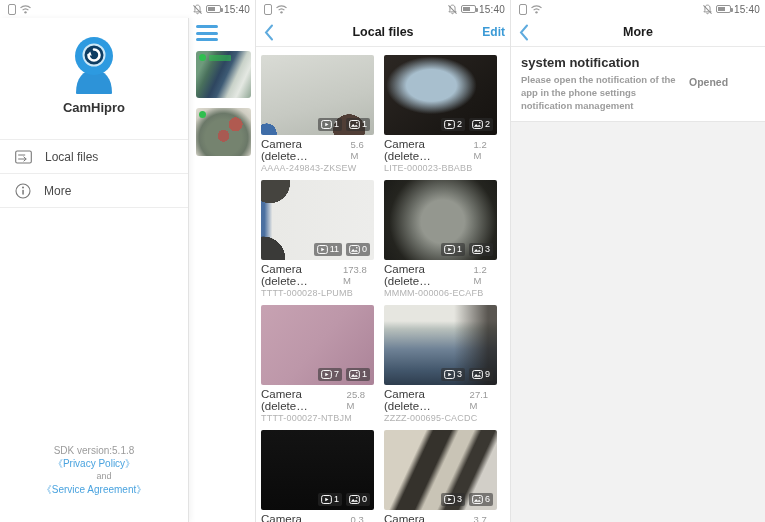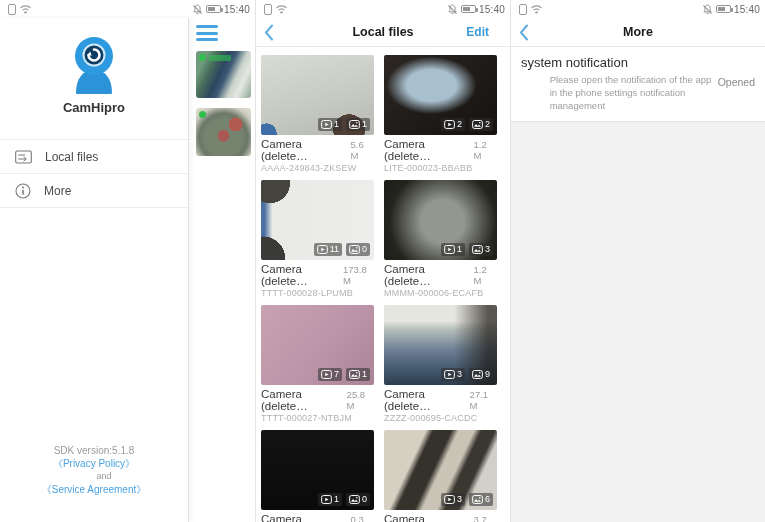--- a/index.html
+++ b/index.html
@@ -16,21 +16,21 @@
   .doc-ic { width:8px; height:11px; border:1px solid #9a9a9a; border-radius:2px; }
   .time { font-size:10px; color:#666; letter-spacing:.2px; }
   .batt { width:15px; height:8px; border:1px solid #949494; border-radius:2px; position:relative; padding:1px; }
   .batt::after { content:""; position:absolute; right:-3px; top:2px; width:2px; height:4px; background:#949494; border-radius:0 1px 1px 0; }
   .batt .lvl { display:block; height:100%; width:62%; background:#949494; }
 
   
   .navbar { height:29px; display:flex; align-items:center; position:relative; border-bottom:1px solid #e9e9e9; }
   .nav-title { flex:1; text-align:center; font-size:12.5px; font-weight:bold; color:#1b1b1b; }
   .back { position:absolute; left:8px; top:6px; cursor:pointer; }
-  .edit { position:absolute; right:21px; font-size:12px; font-weight:bold; color:#3b9ad6; cursor:pointer; }
+  .edit { position:absolute; right:5px; font-size:12px; font-weight:bold; color:#3b9ad6; cursor:pointer; }
 
   
   .s1-body { display:flex; height:504px; }
   .drawer { width:188px; background:#fff; position:relative;
     box-shadow:1px 0 0 #e2e2e2, 3px 0 6px rgba(0,0,0,.05); z-index:2; }
   .logo-block { padding-top:18px; text-align:center; }
   .app-name { margin-top:6px; font-size:13px; font-weight:bold; color:#333; }
   .menu { margin-top:24px; border-top:1px solid #ededed; }
   .menu-item { height:34px; display:flex; align-items:center; gap:13px; padding-left:15px;
     border-bottom:1px solid #ededed; cursor:pointer; }
@@ -56,23 +56,23 @@
   .thumb { width:113px; height:80px; border-radius:2px; position:relative; background:#ccc; }
   .badges { position:absolute; right:4px; bottom:4px; display:flex; gap:4px; }
   .badge { display:flex; align-items:center; gap:2px; background:rgba(45,45,45,.55);
     color:#fff; font-size:9px; line-height:9px; padding:2px 3px; border-radius:2px; }
   .meta .row1 { display:flex; justify-content:space-between; align-items:baseline; margin-top:3px; }
   .meta .t { font-size:11.5px; color:#3a3a3a; }
   .meta .s { font-size:9.5px; color:#9a9a9a; }
   .meta .cid { font-size:9px; color:#b2b2b2; margin-top:1px; letter-spacing:.2px; }
 
   
-  .more-row { background:#fff; padding:8px 10px 9px 10px; display:block; cursor:pointer; }
+  .more-row { background:#fff; padding:8px 10px 9px 10px; display:block; cursor:pointer;font-weight:bold; }
   .more-title { font-size:13px; color:#2e2e2e; margin-bottom:4px; }
-  .more-sub { display:flex; justify-content:flex-end; }
+  .more-sub { display:flex; justify-content:flex-start; }
   .more-desc { width:168px; font-size:9.5px; color:#9d9d9d; line-height:1.35; }
   .more-value { font-size:10.5px; color:#8a8a8a; margin-top:2px; }
   .more-bg { height:425px; background:#f2f2f2; border-top:1px solid #e6e6e6; }
 
   svg { display:block; }
 </style>
 </head>
 <body>
 
 <div class="app">

